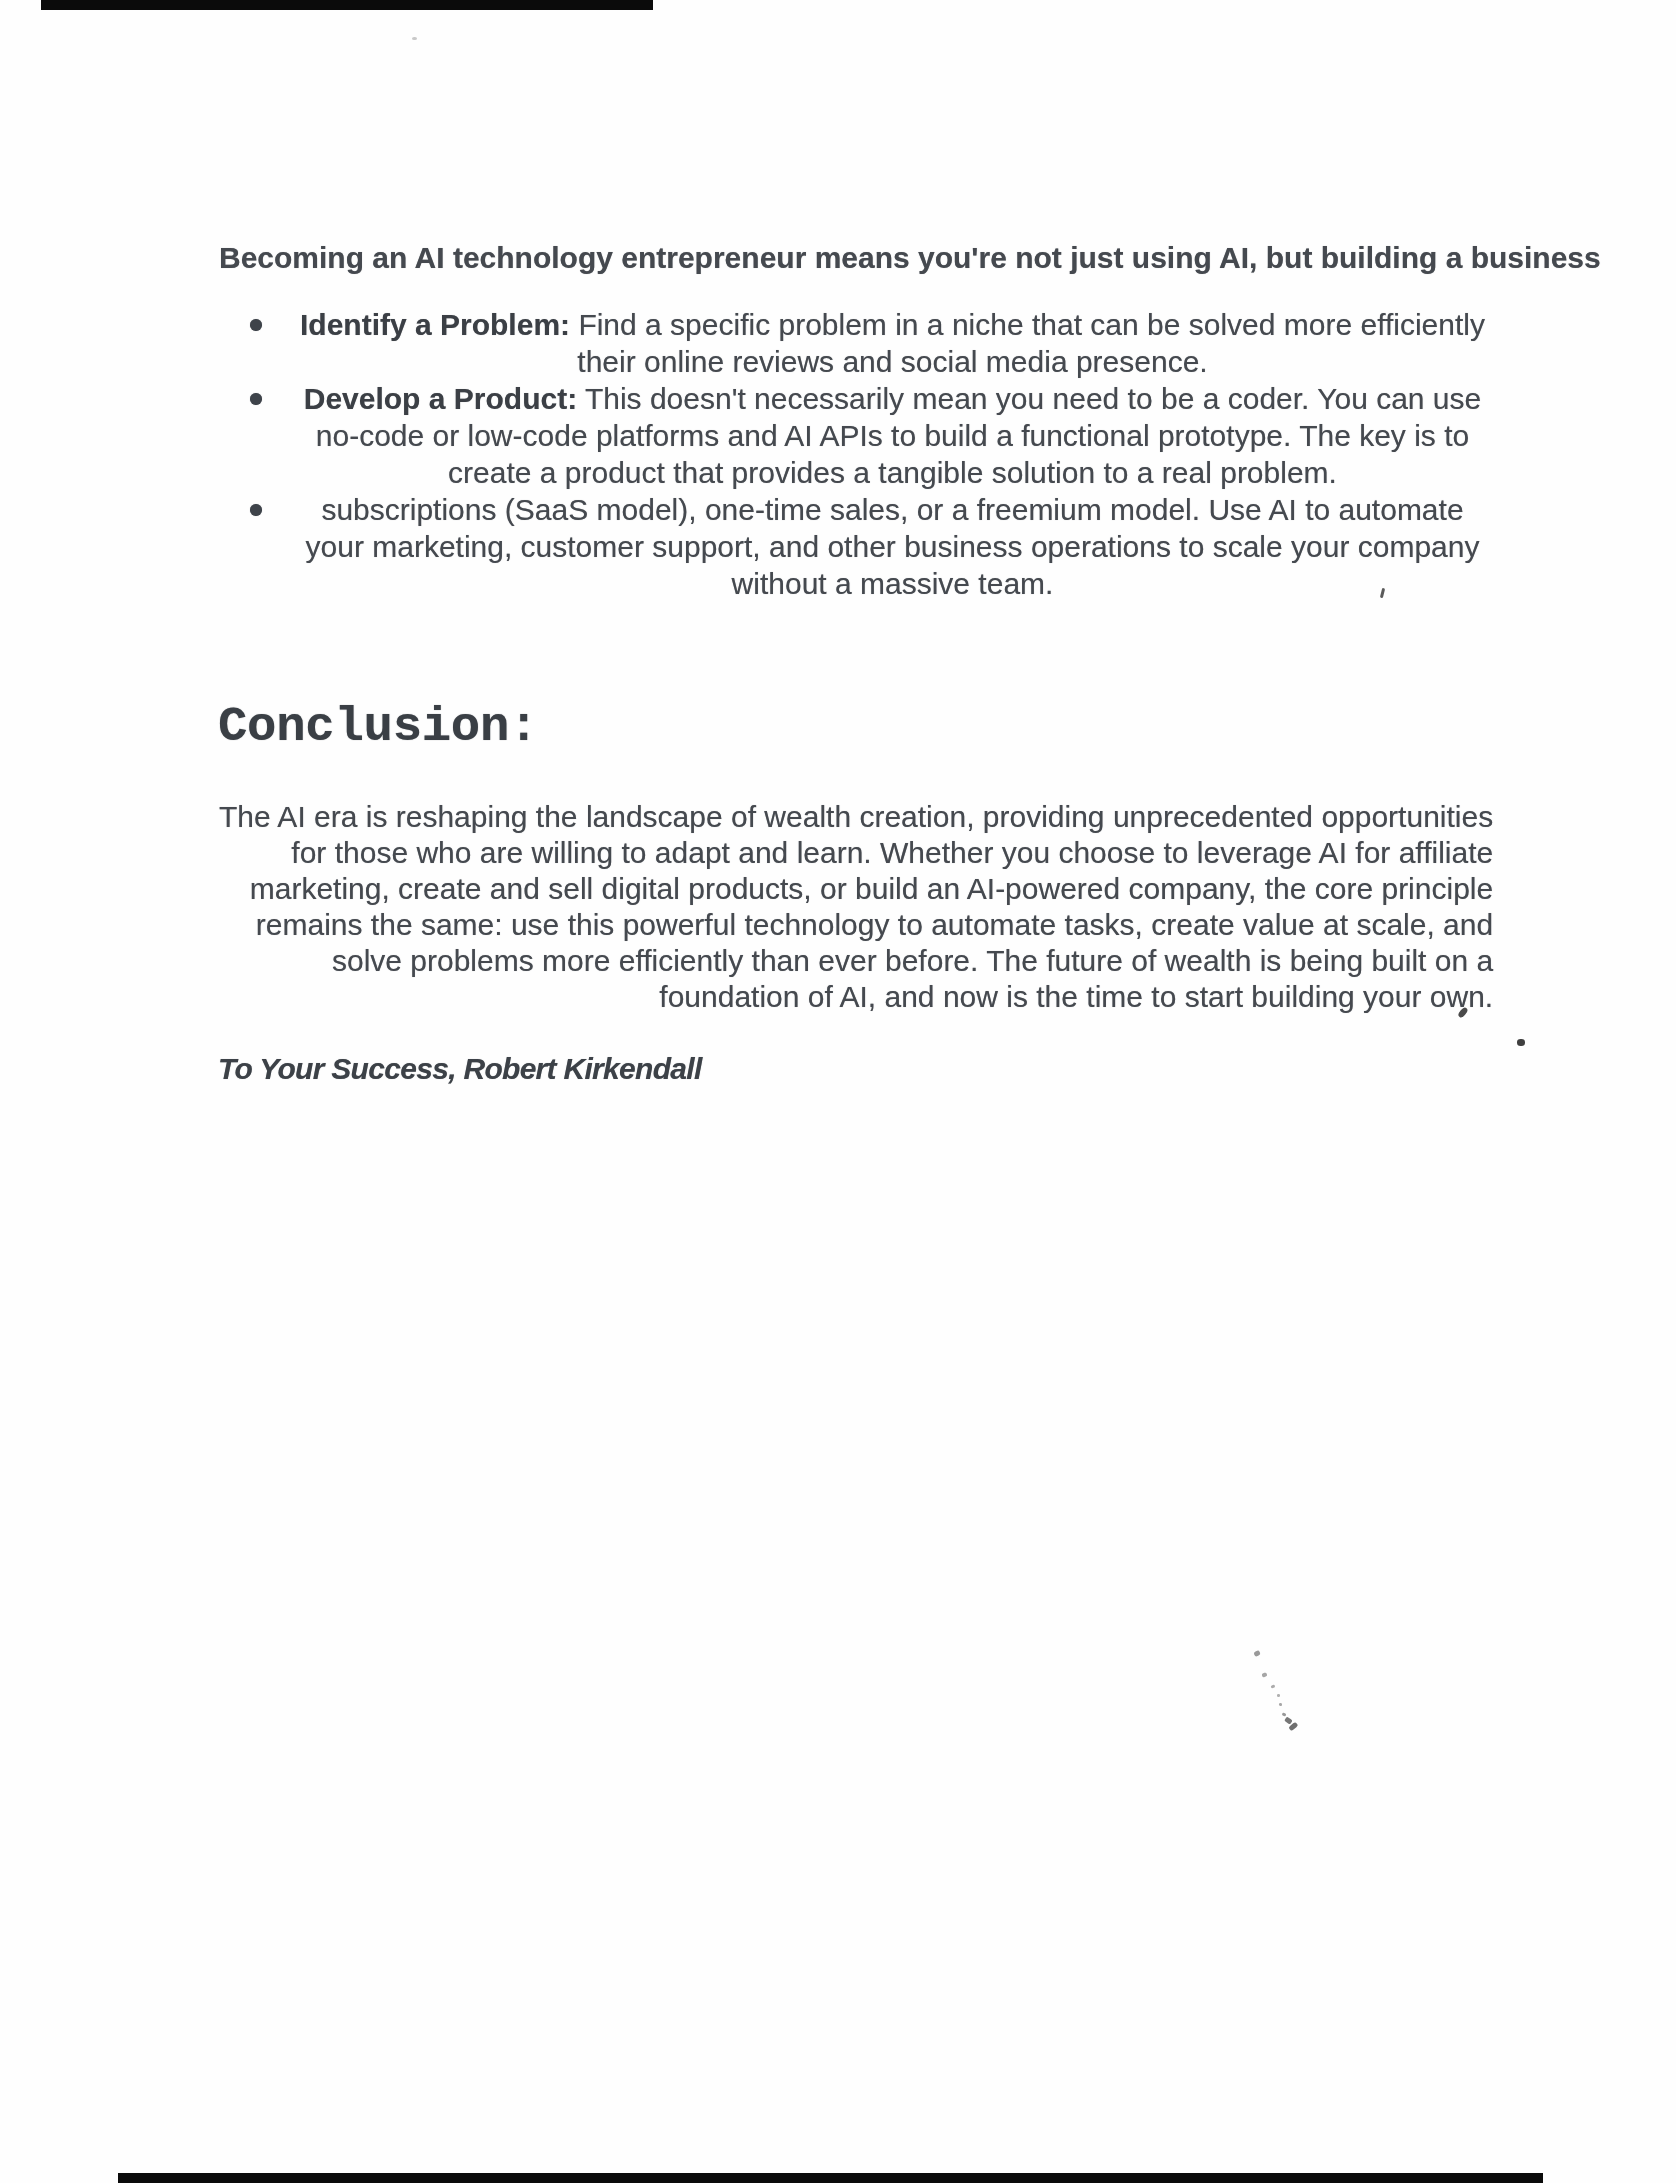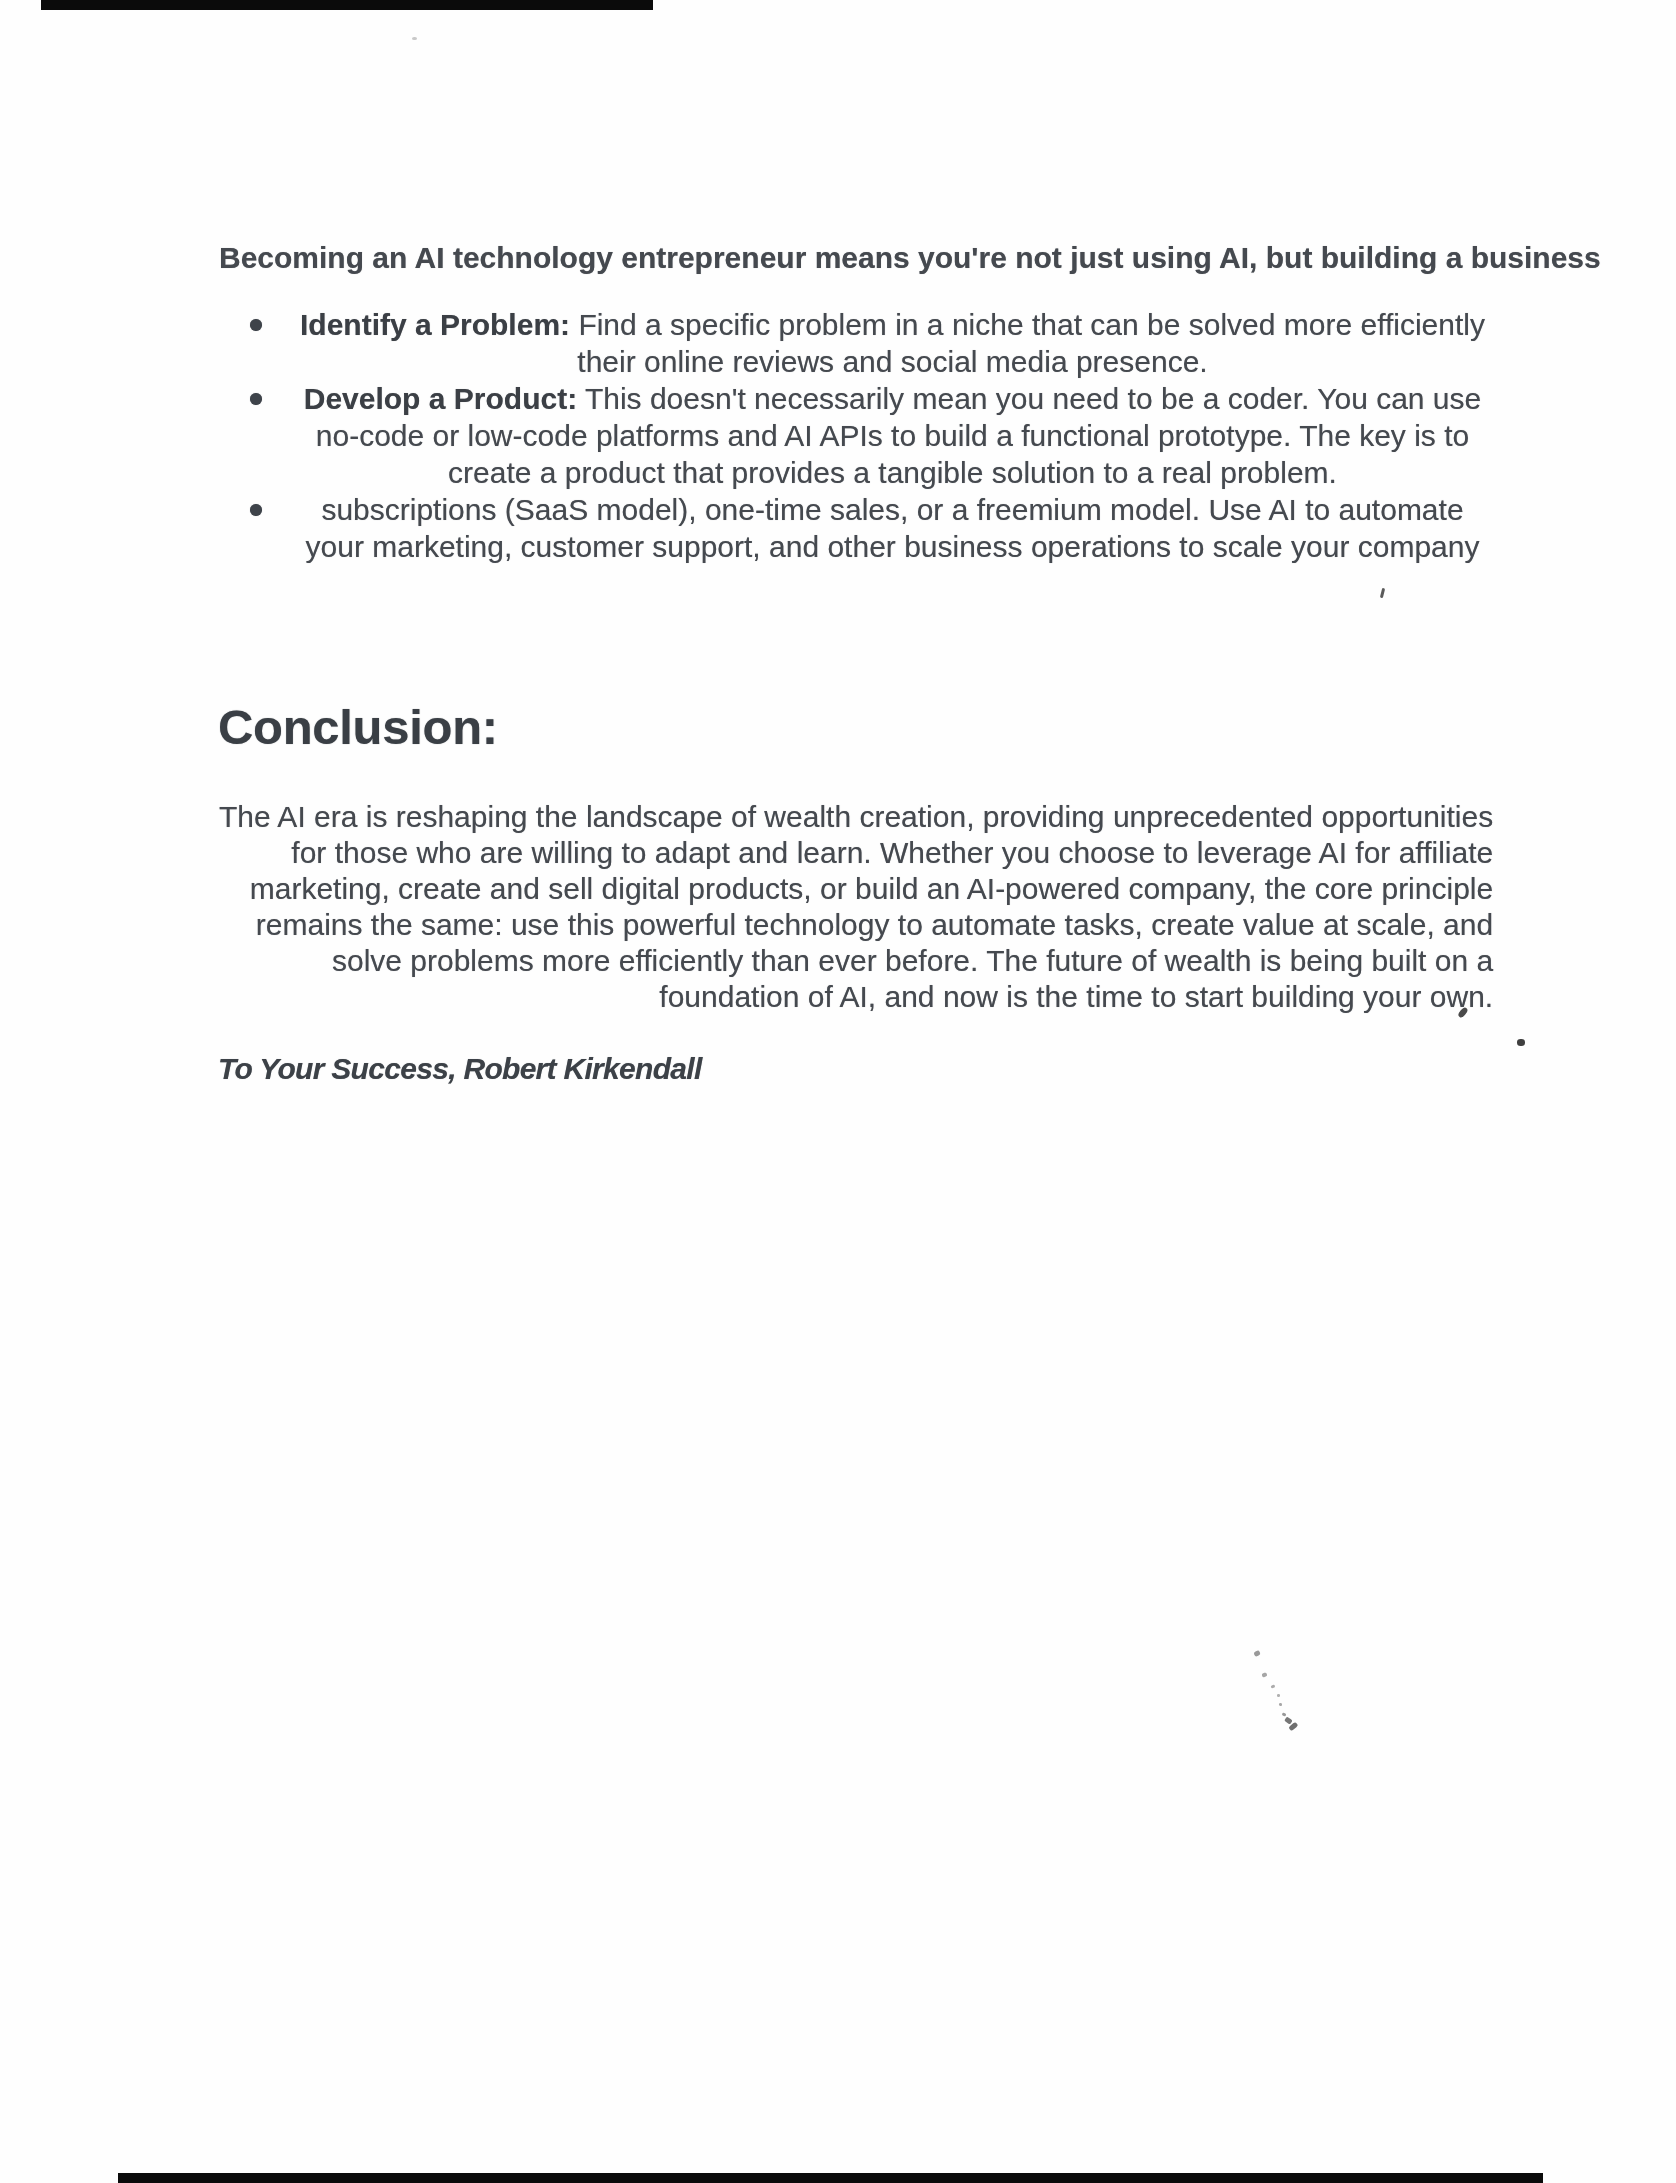--- a/index.html
+++ b/index.html
@@ -33,20 +33,21 @@
     width:11.5px;height:11.5px;border-radius:50%;
     background:#3e434a;
     box-shadow:0 0 0.7px rgba(62,67,74,.6);
   }
   #conclusion-heading{
     position:absolute;left:218px;top:703px;
     font-size:49px;font-weight:700;line-height:1;
     letter-spacing:-0.3px;color:#3a3f45;
     text-shadow:0 0 1px rgba(58,63,69,.55);
     white-space:nowrap;
+    font-family:Liberation Mono, monospace;
   }
   #conclusion{position:absolute;left:219px;top:799px;text-align:right;}
   #conclusion .line{height:36px;line-height:36px;}
   #signature{
     position:absolute;left:218px;top:1052px;
     font-family:Liberation Sans, sans-serif;
     font-style:italic;font-weight:700;
     font-size:30px;letter-spacing:-0.7px;
     color:#3c4147;white-space:nowrap;
     text-shadow:0 0 0.7px rgba(60,65,71,.5);
@@ -73,20 +74,21 @@
       <div class="bullet-item">
         <span class="bullet-dot"></span>
         <div class="line"><b>Develop a Product:</b><span> This doesn't necessarily mean you need to be a coder. You can use</span></div>
         <div class="line"><span>no-code or low-code platforms and AI APIs to build a functional prototype. The key is to</span></div>
         <div class="line"><span>create a product that provides a tangible solution to a real problem.</span></div>
       </div>
       <div class="bullet-item">
         <span class="bullet-dot"></span>
         <div class="line"><span>subscriptions (SaaS model), one-time sales, or a freemium model. Use AI to automate</span></div>
         <div class="line"><span>your marketing, customer support, and other business operations to scale your company</span></div>
+        <div class="line"><span>without a massive team.</span></div>
       </div>
     </div>
 
   <div id="conclusion-heading">Conclusion:</div>
 
   <div id="conclusion">
       <div class="line"><span>The AI era is reshaping the landscape of wealth creation, providing unprecedented opportunities</span></div>
       <div class="line"><span>for those who are willing to adapt and learn. Whether you choose to leverage AI for affiliate</span></div>
       <div class="line"><span>marketing, create and sell digital products, or build an AI-powered company, the core principle</span></div>
       <div class="line"><span>remains the same: use this powerful technology to automate tasks, create value at scale, and</span></div>

